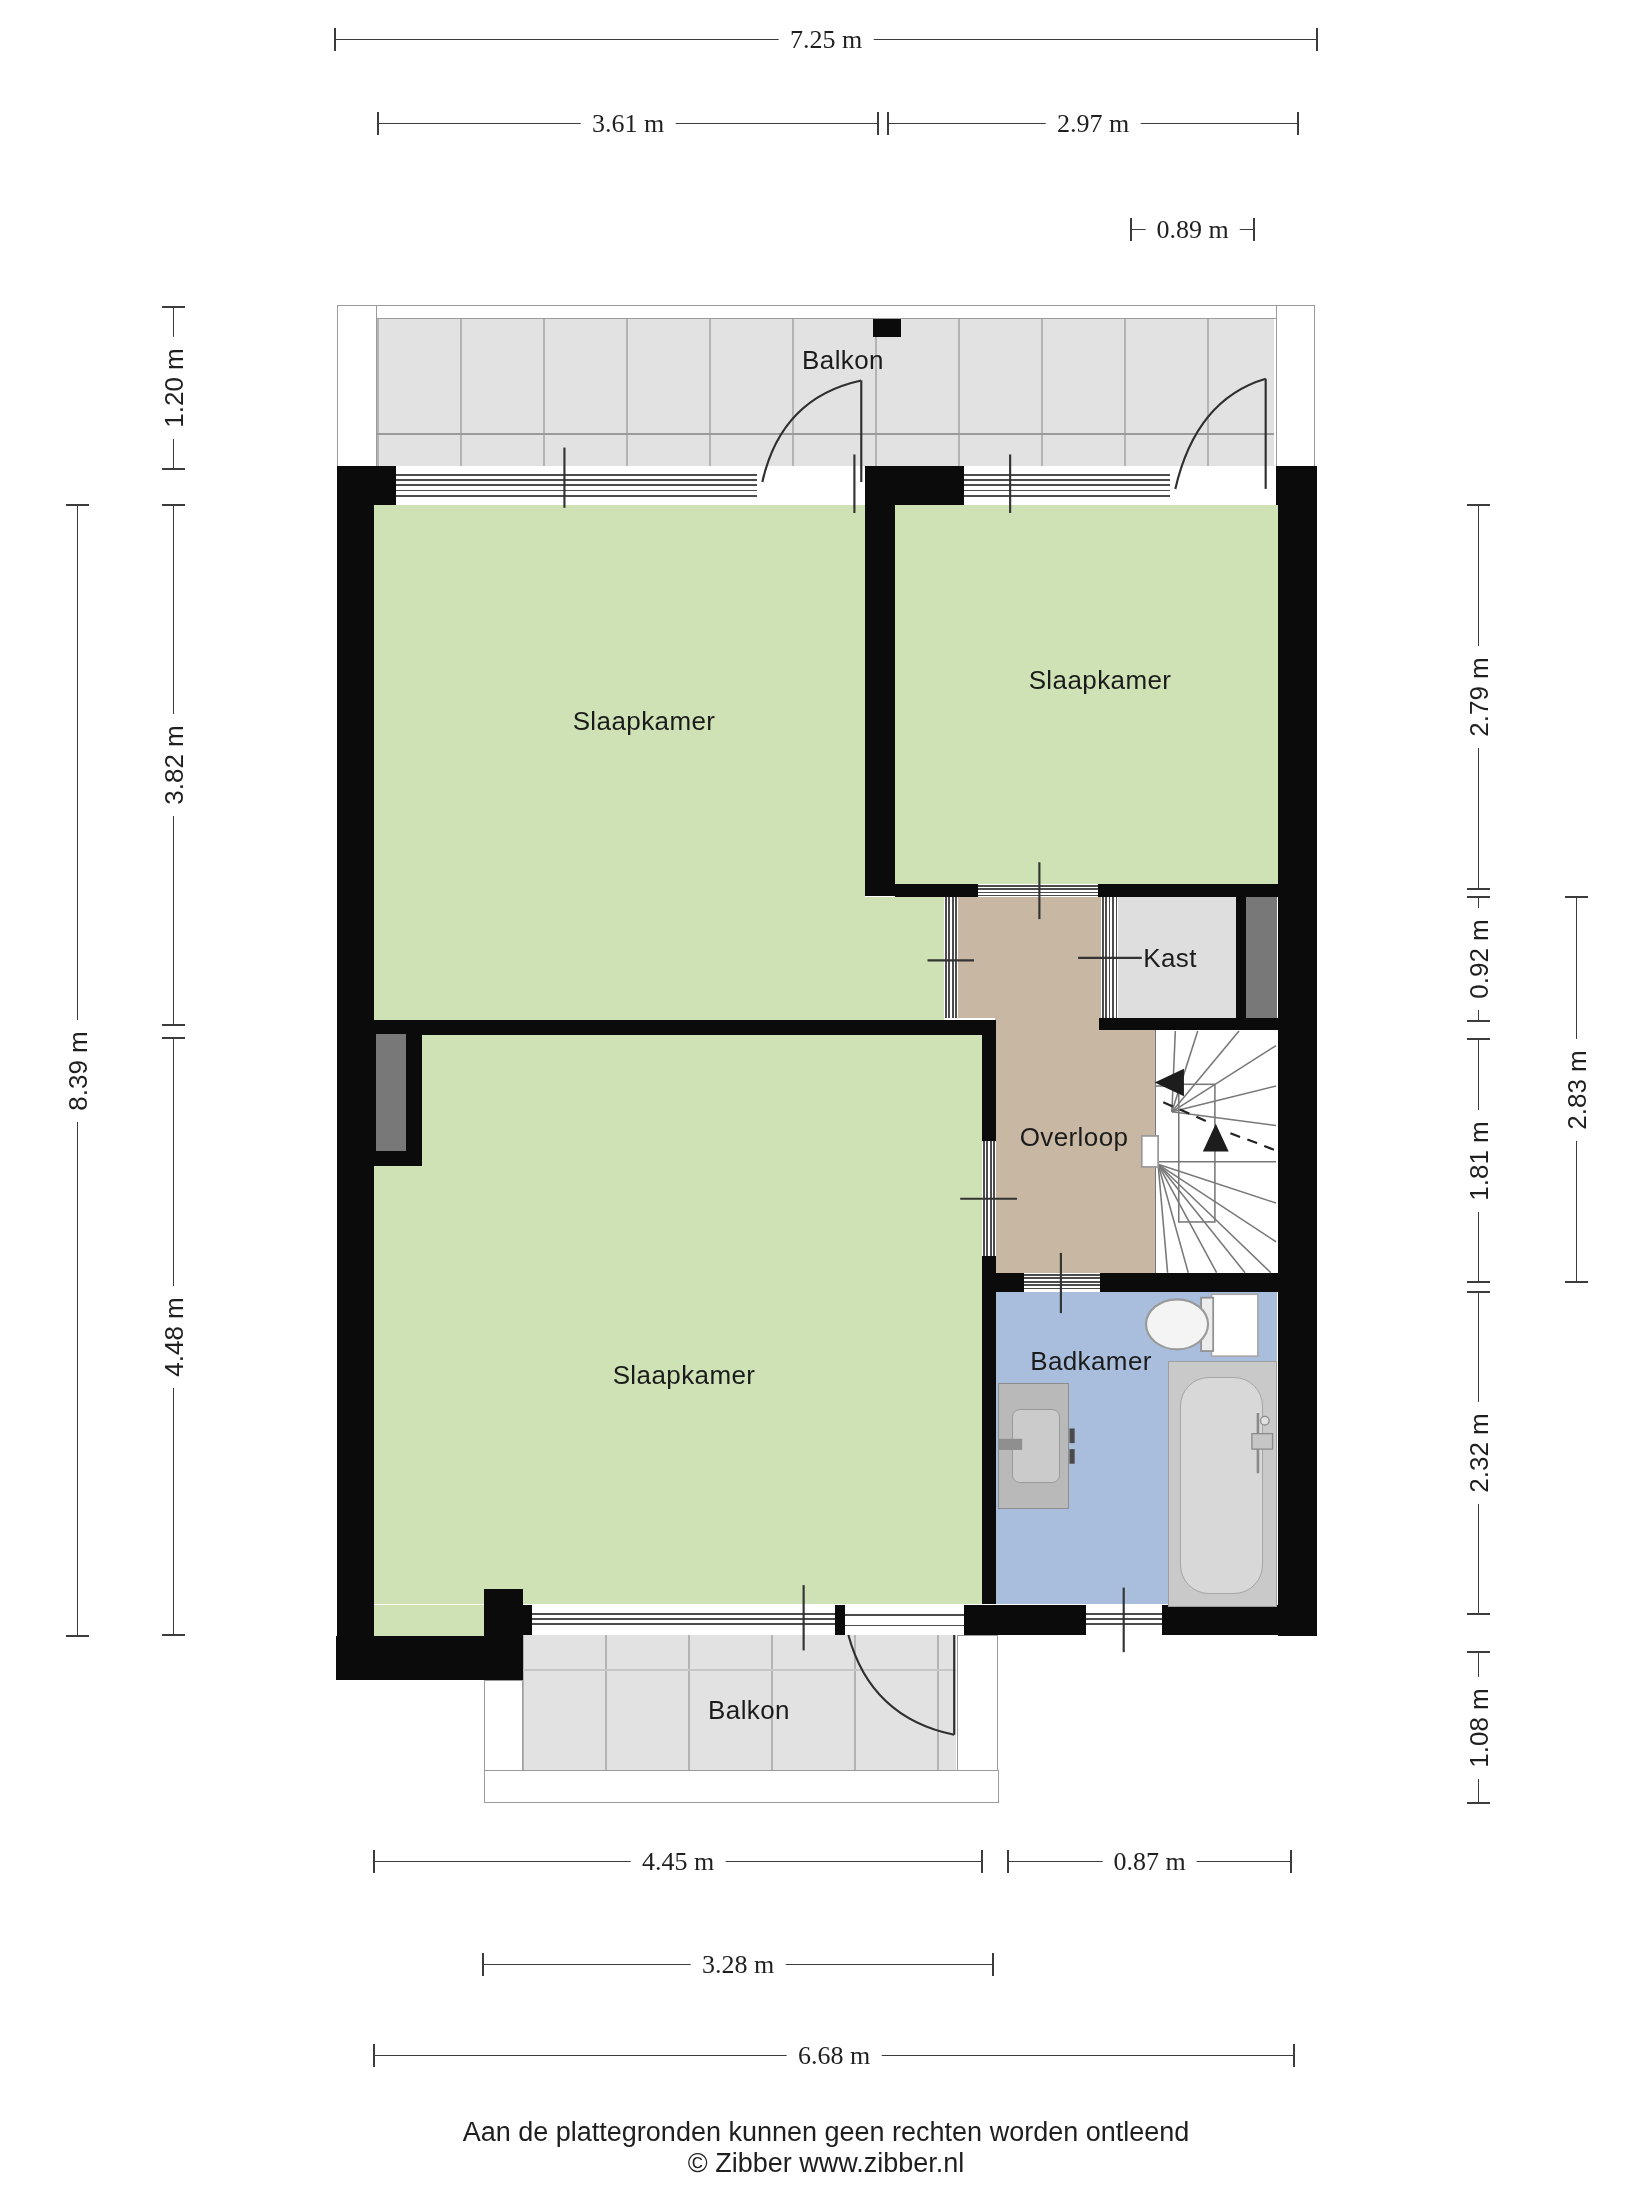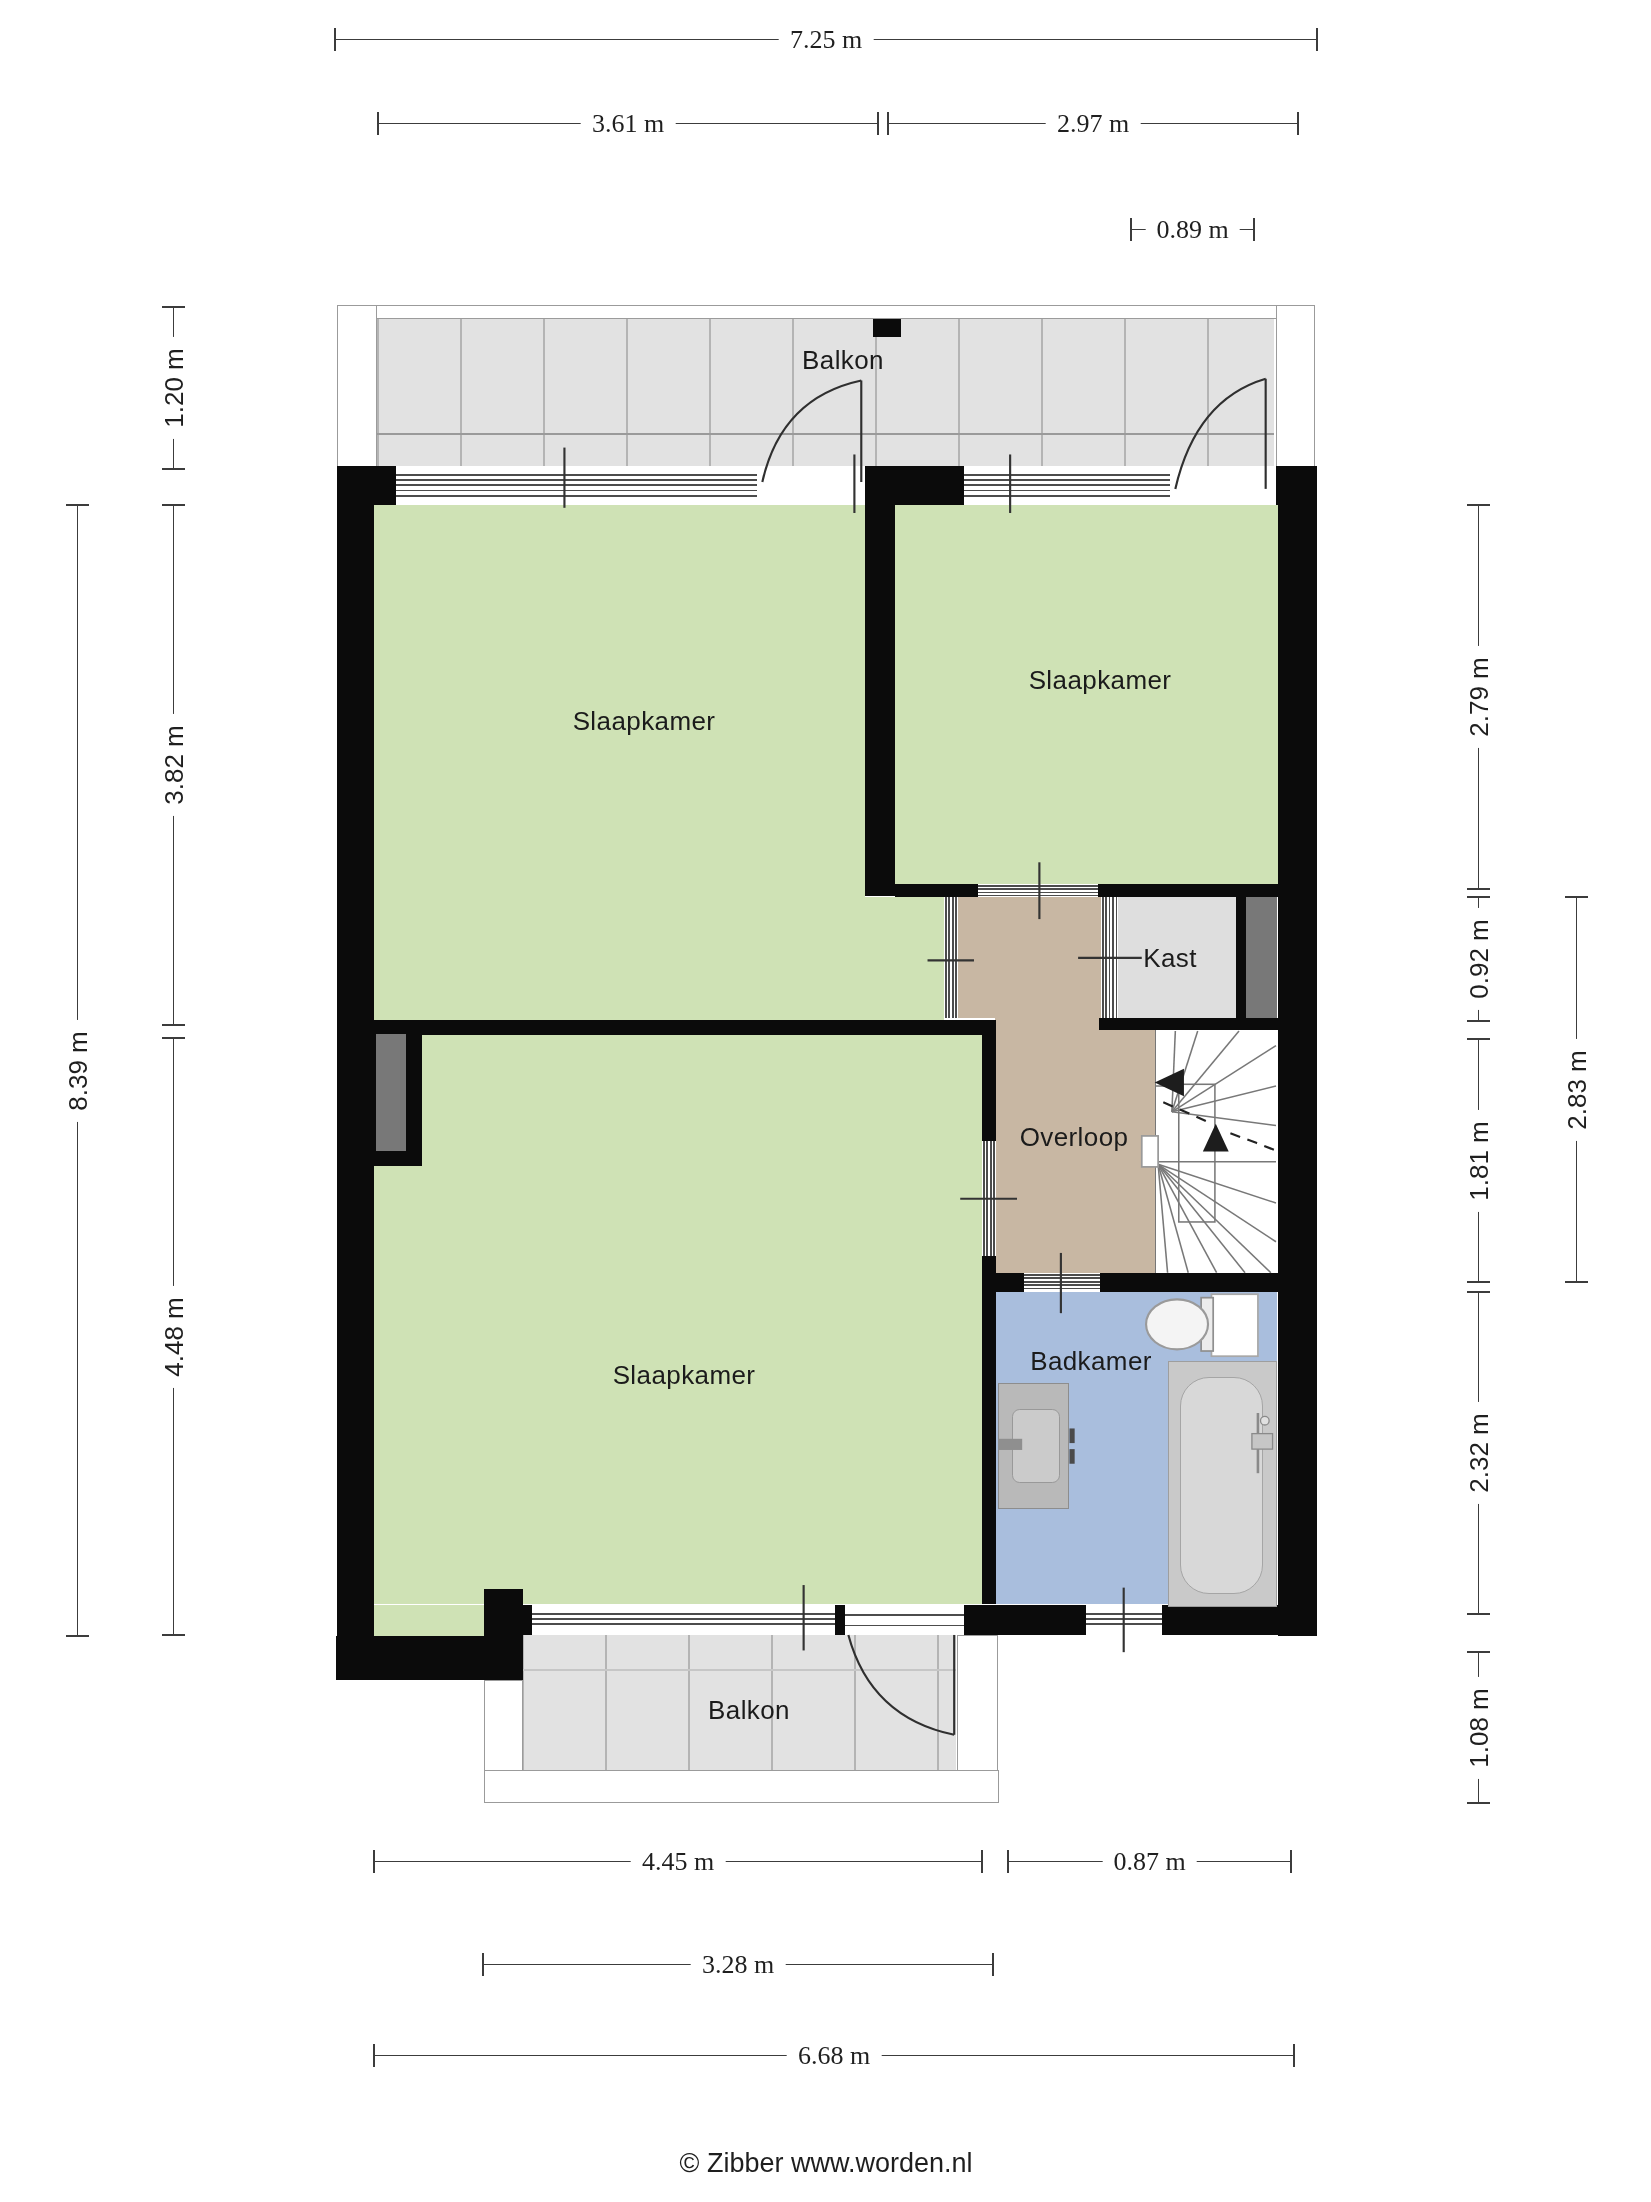--- a/index.html
+++ b/index.html
@@ -240,16 +240,17 @@
   <div class="dim dim-v" style="left:1478px;top:1292px;height:322px">
     <span class="dlabel-v">2.32 m</span>
     </div>
   <div class="dim dim-v" style="left:1478px;top:1652px;height:151px">
     <span class="dlabel-v">1.08 m</span>
     </div>
   <div class="dim dim-v" style="left:1576px;top:897px;height:385px">
     <span class="dlabel-v">2.83 m</span>
     </div>
 
-  <div class="footer-line" style="top:2148px">© Zibber www.worden.nl</div>
+  <div class="footer-line" style="top:2117px">Aan de plattegronden kunnen geen rechten worden ontleend</div>
+  <div class="footer-line" style="top:2148px">© Zibber www.zibber.nl</div>
 
 </div>
 
 
 </body></html>

